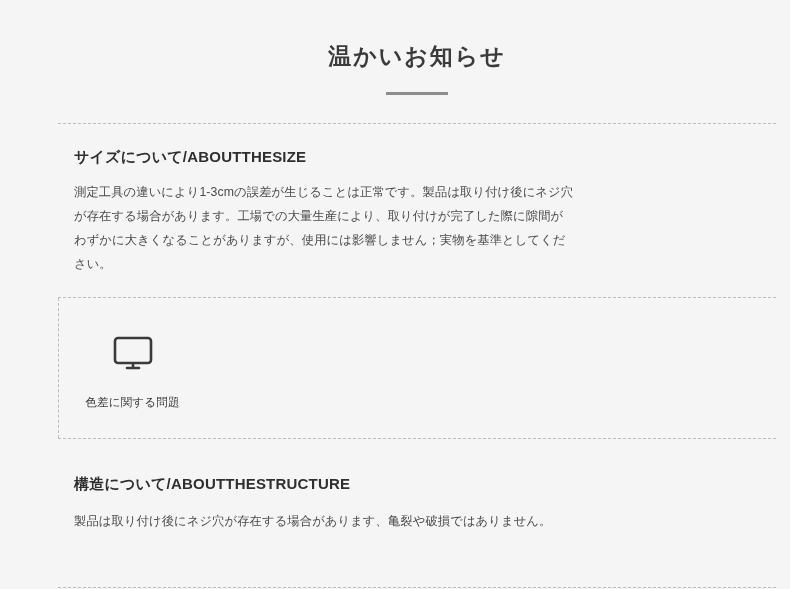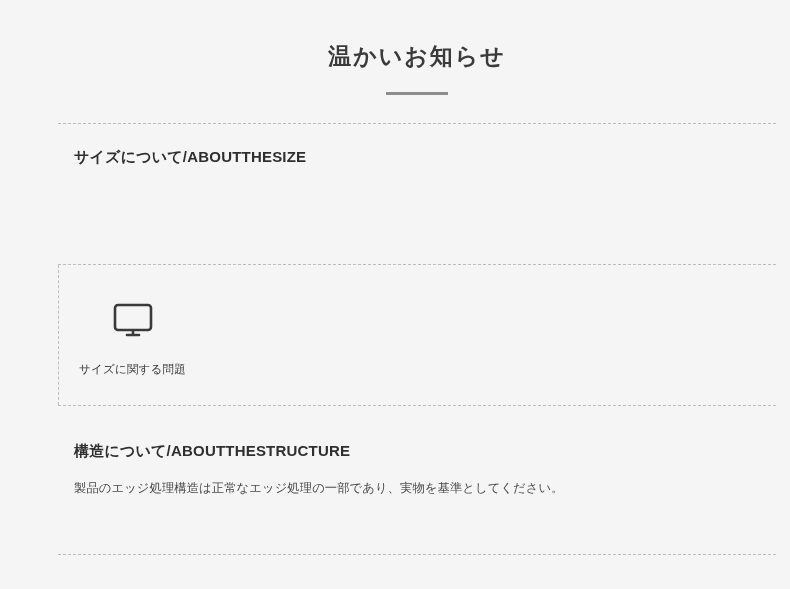--- a/index.html
+++ b/index.html
@@ -115,37 +115,38 @@
   <div class="header">
     <div class="header-title">温かいお知らせ</div>
     <div class="header-rule"></div>
   </div>
 
   <div class="sections">
 
     <div class="section section-1">
       <div class="sec-text">
         <div class="sec-heading">サイズについて/ABOUTTHESIZE</div>
+        <div class="sec-body">測定工具の違いにより1-3cmの誤差が生じることは正常です。製品は取り付け後にネジ穴が存在する場合があります。工場での大量生産により、取り付けが完了した際に隙間がわずかに大きくなることがありますが、使用には影響しません；実物を基準としてください。</div>
       </div>
     </div>
 
     <div class="section section-2">
       <div class="sec-aside">
         <div class="icon-wrap">
           <svg width="52" height="52" viewBox="0 0 52 52" fill="none" xmlns="http://www.w3.org/2000/svg" aria-hidden="true">
             <rect x="8" y="11" width="36" height="25" rx="3" stroke="#3a3a3a" stroke-width="2.6" fill="none"></rect>
             <line x1="20" y1="41" x2="32" y2="41" stroke="#3a3a3a" stroke-width="2.6" stroke-linecap="round"></line>
             <line x1="26" y1="36" x2="26" y2="41" stroke="#3a3a3a" stroke-width="2.6"></line>
           </svg>
         </div>
-        <div class="sec-caption">サイズに関する問題</div>
+        <div class="sec-caption">色差に関する問題</div>
       </div>
     </div>
 
     <div class="section section-3">
       <div class="sec-text">
         <div class="sec-heading">構造について/ABOUTTHESTRUCTURE</div>
-        <div class="sec-body">製品のエッジ処理構造は正常なエッジ処理の一部であり、実物を基準としてください。</div>
+        <div class="sec-body">製品は取り付け後にネジ穴が存在する場合があります、亀裂や破損ではありません。</div>
       </div>
     </div>
 
   </div>
 </div>
 
 </body></html>

